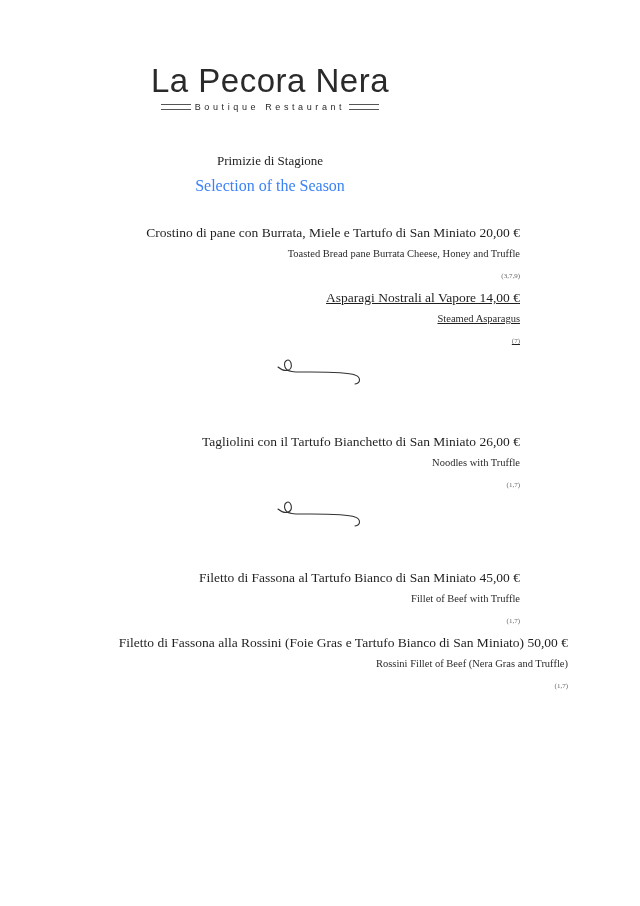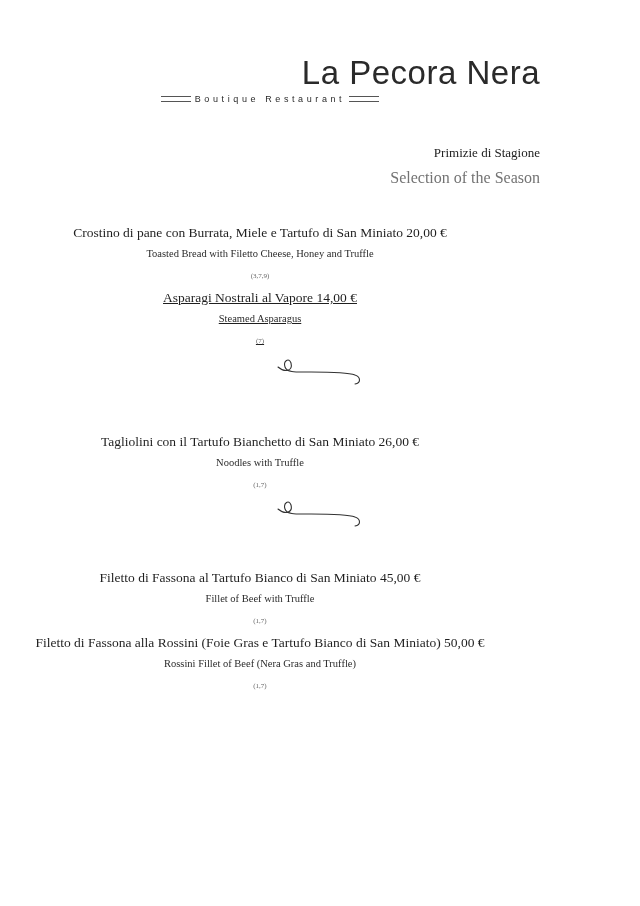--- a/index.html
+++ b/index.html
@@ -1,28 +1,28 @@
 <!DOCTYPE html>
 <html><head>
   <meta charset="utf-8">
   <style>
     html, body { margin: 0; padding: 0; background: #ffffff; }
     body { width: 640px; height: 906px; position: relative; overflow: hidden; color: #1f1f1f; }
     .page { position: absolute; left: 0; top: 0; width: 640px; height: 906px; }
-    .center { position: absolute; left: 0; width: 540px; text-align: right; }
+    .center { position: absolute; left: 0; width: 540px; text-align: center; margin-top: 8px; }
 
     .logo-title { top: 53px; font-family: "Liberation Sans", sans-serif; font-weight: 300; font-size: 33px; letter-spacing: 0.5px; color: #2a2a2a; line-height: 40px; }
     .logo-sub { top: 92px; height: 14px; display: flex; justify-content: center; align-items: center; gap: 4px; }
     .logo-sub .tag { font-family: "Liberation Sans", sans-serif; font-size: 9px; letter-spacing: 3.6px; color: #2a2a2a; }
     .dbl { width: 30px; height: 4px; border-top: 1px solid #555; border-bottom: 1px solid #555; }
 
     .section-title { top: 140px; font-family: "Liberation Serif", serif; font-size: 13px; color: #222; line-height: 26px; }
-    .section-sub { top: 168px; font-family: "Liberation Serif", serif; font-size: 16px; color: #737373; line-height: 20px; }
+    .section-sub { top: 168px; font-family: "Liberation Serif", serif; font-size: 16px; color: #3b82f6; line-height: 20px; }
 
-    .dish { position: absolute; left: 0; width: 520px; text-align: center; }
+    .dish { position: absolute; left: 0; width: 520px; text-align: right; }
     .dish .it { font-family: "Liberation Serif", serif; font-size: 13.5px; color: #1f1f1f; line-height: 18px; white-space: nowrap; }
     .dish .en { font-family: "Liberation Serif", serif; font-size: 10.5px; color: #2a2a2a; line-height: 13px; margin-top: 5px; white-space: nowrap; }
     .dish .al { font-family: "Liberation Serif", serif; font-size: 7px; color: #666; line-height: 9px; margin-top: 12px; }
 
     .flourish { position: absolute; left: 275px; width: 90px; height: 30px; }
   </style>
 </head>
 <body>
 
 <div class="page">
@@ -32,21 +32,21 @@
     <span class="dbl"></span>
     <span class="tag">Boutique Restaurant</span>
     <span class="dbl"></span>
   </div>
 
   <div class="center section-title">Primizie di Stagione</div>
   <div class="center section-sub">Selection of the Season</div>
 
   <div class="dish" style="top:224px;">
     <div class="it">Crostino di pane con Burrata, Miele e Tartufo di San Miniato 20,00 €</div>
-    <div class="en">Toasted Bread with Filetto Cheese, Honey and Truffle</div>
+    <div class="en">Toasted Bread pane Burrata Cheese, Honey and Truffle</div>
     <div class="al">(3,7,9)</div>
   </div>
 
   <div class="dish" style="top:289px;text-decoration:underline;">
     <div class="it">Asparagi Nostrali al Vapore 14,00 €</div>
     <div class="en">Steamed Asparagus</div>
     <div class="al">(7)</div>
   </div>
 
   <svg class="flourish" style="top:355px;" viewBox="0 0 90 30">
@@ -62,19 +62,19 @@
   <svg class="flourish" style="top:497px;" viewBox="0 0 90 30">
     <path d="M3,12 C10,18 18,16 16,8 C14,2 8,6 10,12 C12,18 22,17 36,17 C55,17 72,17 80,20 C86,22 86,28 80,29" fill="none" stroke="#333" stroke-width="1.1" stroke-linecap="round"></path>
   </svg>
 
   <div class="dish" style="top:569px;">
     <div class="it">Filetto di Fassona al Tartufo Bianco di San Miniato 45,00 €</div>
     <div class="en">Fillet of Beef with Truffle</div>
     <div class="al">(1,7)</div>
   </div>
 
-  <div class="dish" style="top:634px;">
+  <div class="dish" style="top:634px;padding-left:48px;">
     <div class="it">Filetto di Fassona alla Rossini (Foie Gras e Tartufo Bianco di San Miniato) 50,00 €</div>
     <div class="en">Rossini Fillet of Beef (Nera Gras and Truffle)</div>
     <div class="al">(1,7)</div>
   </div>
 
 </div>
 
 </body></html>

